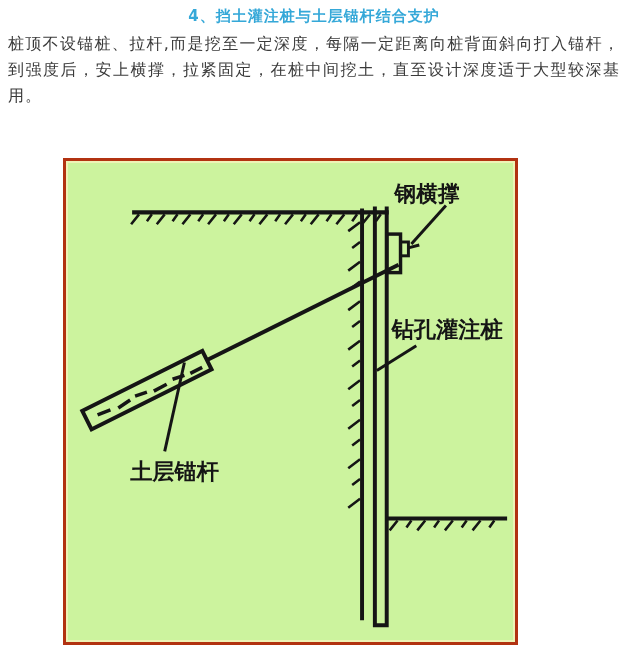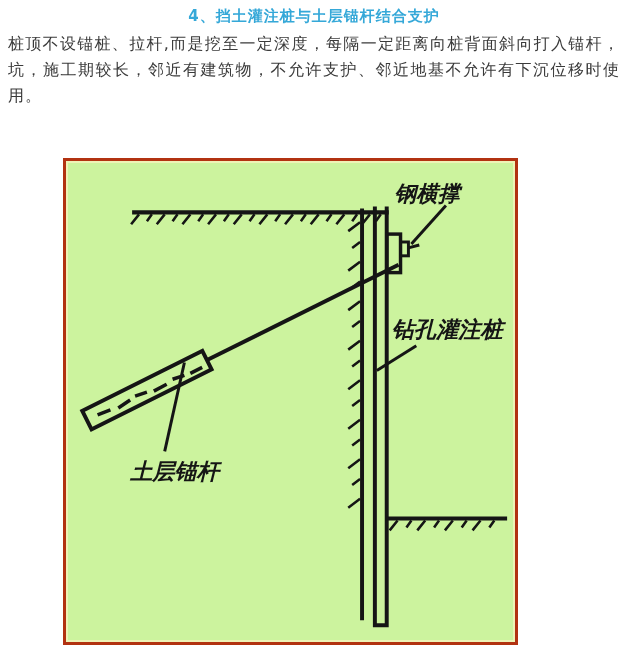--- a/index.html
+++ b/index.html
@@ -14,34 +14,33 @@
   .body-paragraph{
     position:absolute;left:8px;top:31px;width:612px;
     font-size:16px;line-height:26px;color:#3a3a3a;letter-spacing:1px;
   }
   .para-line{height:26px;overflow:hidden;}
   .para-line.justified{text-align:justify;text-align-last:justify;}
   .diagram-box{
     position:absolute;left:63px;top:158px;width:455px;height:487px;
     background:#ccf39e;border:3px solid #b23211;box-sizing:border-box;
     box-shadow:inset 0 0 0 2px #eef3b6;
-    font-style:italic;
   }
   .diagram-box svg{display:block;width:449px;height:481px;}
   svg .ln{stroke:#151515;fill:none;}
   svg text{fill:#151515;font-weight:bold;font-family:"DejaVu Sans","Liberation Sans",sans-serif;}
 </style>
 </head>
 <body>
 
 <div class="page-title">4、挡土灌注桩与土层锚杆结合支护</div>
 
 <div class="body-paragraph">
   <div class="para-line justified">桩顶不设锚桩、拉杆,而是挖至一定深度，每隔一定距离向桩背面斜向打入锚杆，达</div>
-  <div class="para-line justified">坑，施工期较长，邻近有建筑物，不允许支护、邻近地基不允许有下沉位移时使</div>
+  <div class="para-line justified">到强度后，安上横撑，拉紧固定，在桩中间挖土，直至设计深度适于大型较深基</div>
   <div class="para-line">用。</div>
 </div>
 
 <div class="diagram-box">
   <svg viewBox="0 0 455 487" preserveAspectRatio="none">
 
     <line class="ln" x1="67" y1="52" x2="327" y2="52" stroke-width="4.5"></line>
 
     <path class="ln" stroke-width="2.6" d="
       M74,54 l-8,10 M87,54 l-5,7 M100,54 l-8,10 M113,54 l-5,7 M126,54 l-8,10

